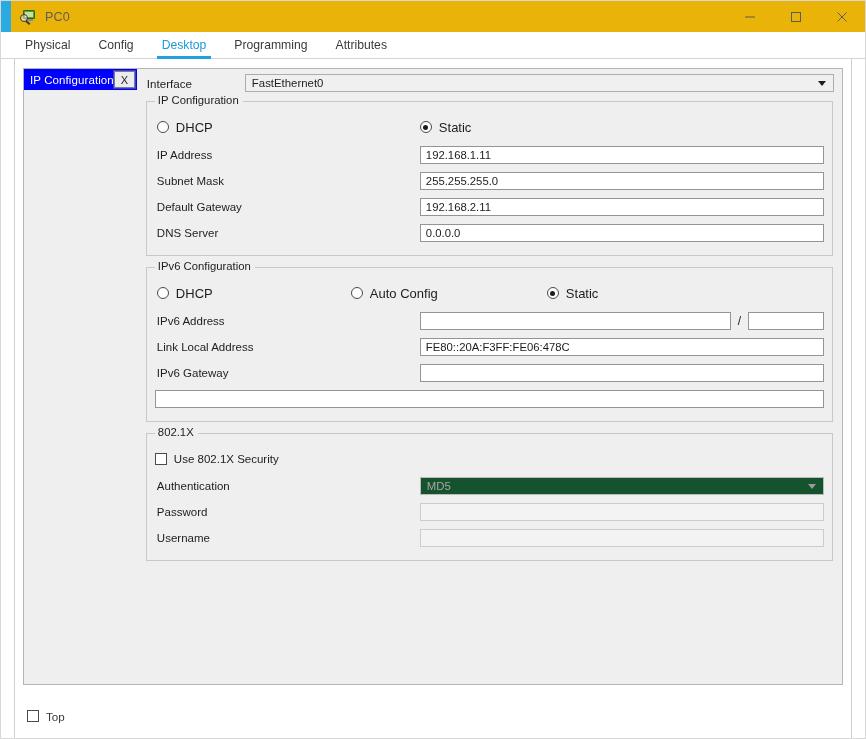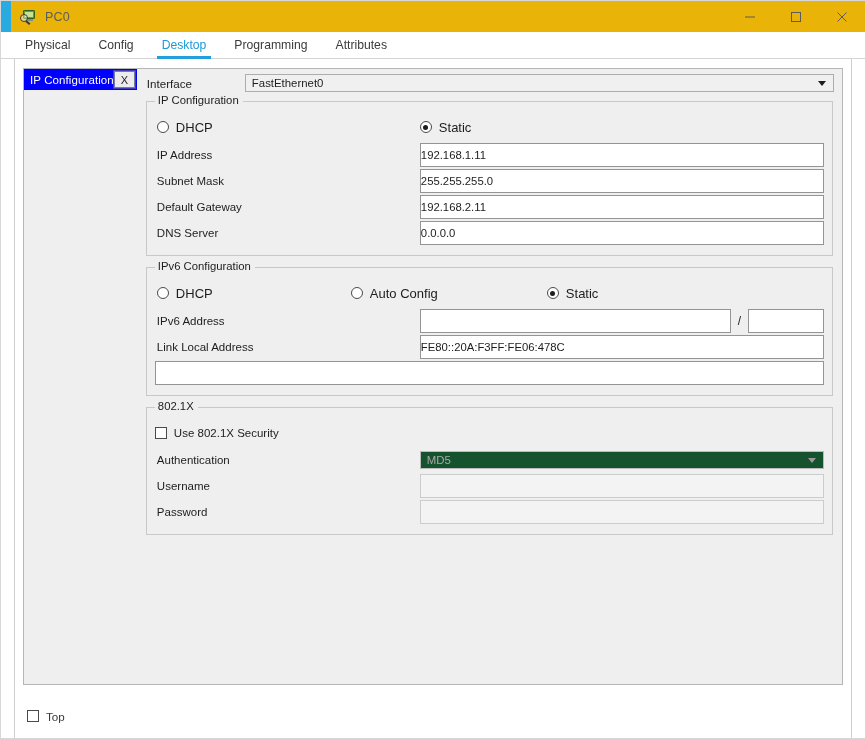--- a/index.html
+++ b/index.html
@@ -271,27 +271,28 @@
   }
   .field-label {
     width: 265px;
     font-size: 11.5px;
     color: #1d1d1d;
     padding-left: 2px;
     flex: 0 0 auto;
   }
   .textbox {
     flex: 1 1 auto;
-    height: 24px;
+    height: 18px;
     background: #ffffff;
     border: 1px solid #949494;
     font-size: 11.3px;
     color: #1d1d1d;
     display: flex;
     align-items: center;
+    padding-left: 5px;
     cursor: text;
     min-width: 0;
   }
   .textbox.disabled {
     background: #f3f3f3;
     border: 1px solid #cccccc;
     color: #a0a0a0;
   }
   .combo.disabled {
     background: #14532d;
@@ -460,45 +461,49 @@
             <div class="field-label">IPv6 Address</div>
             <div class="textbox"></div>
             <div class="slash">/</div>
             <div class="textbox prefix-box"></div>
           </div>
           <div class="field-row">
             <div class="field-label">Link Local Address</div>
             <div class="textbox">FE80::20A:F3FF:FE06:478C</div>
           </div>
           <div class="field-row">
+            <div class="field-label">IPv6 Gateway</div>
+            <div class="textbox"></div>
+          </div>
+          <div class="field-row">
             <div class="textbox"></div>
           </div>
         </div>
 
         <div class="groupbox" style="margin-top:11px;">
           <div class="gb-title">802.1X</div>
 
           <div class="check-row">
             <span class="checkbox"></span>
             <span class="check-label">Use 802.1X Security</span>
           </div>
 
           <div class="field-row">
             <div class="field-label">Authentication</div>
             <div class="combo disabled">
               <span>MD5</span>
               <span class="arrow"></span>
             </div>
           </div>
           <div class="field-row">
+            <div class="field-label">Password</div>
+            <div class="textbox disabled"></div>
+          </div>
+          <div class="field-row">
             <div class="field-label">Username</div>
-            <div class="textbox disabled"></div>
-          </div>
-          <div class="field-row">
-            <div class="field-label">Password</div>
             <div class="textbox disabled"></div>
           </div>
         </div>
 
       </div>
     </div>
 
     <div class="bottom-bar">
       <span class="checkbox"></span>
       <span class="check-label">Top</span>

